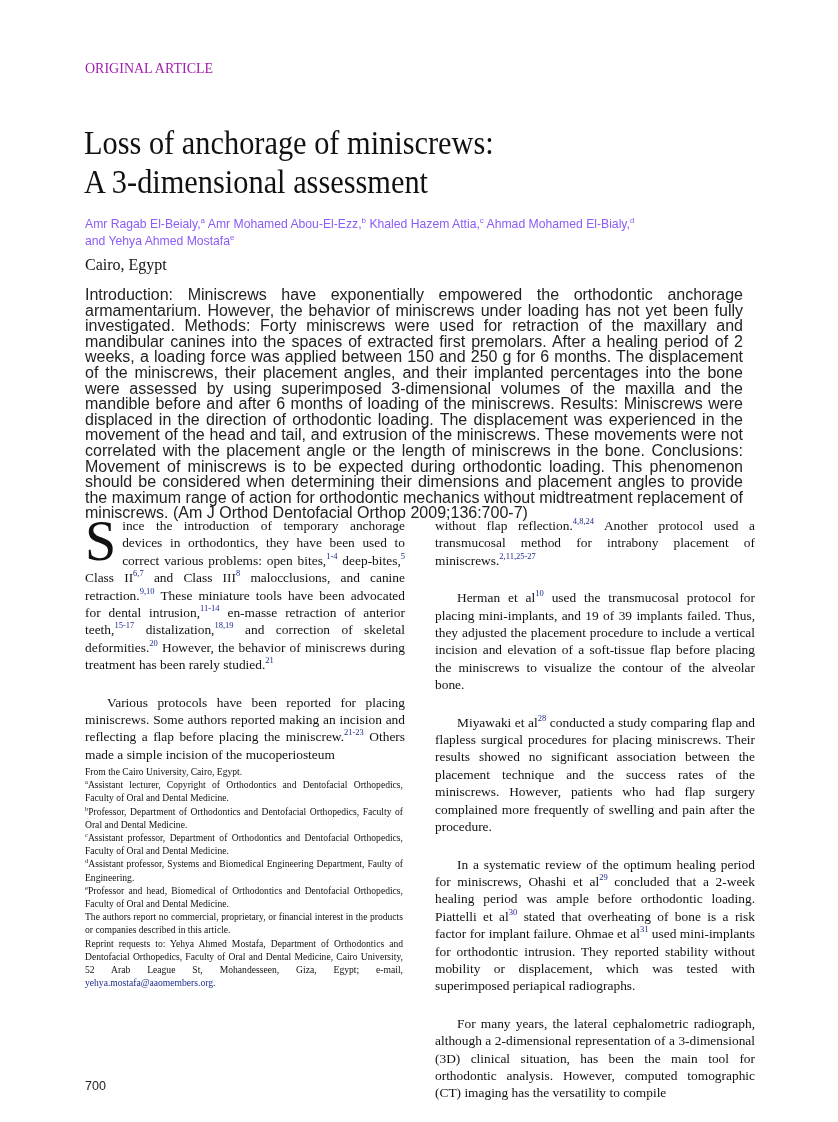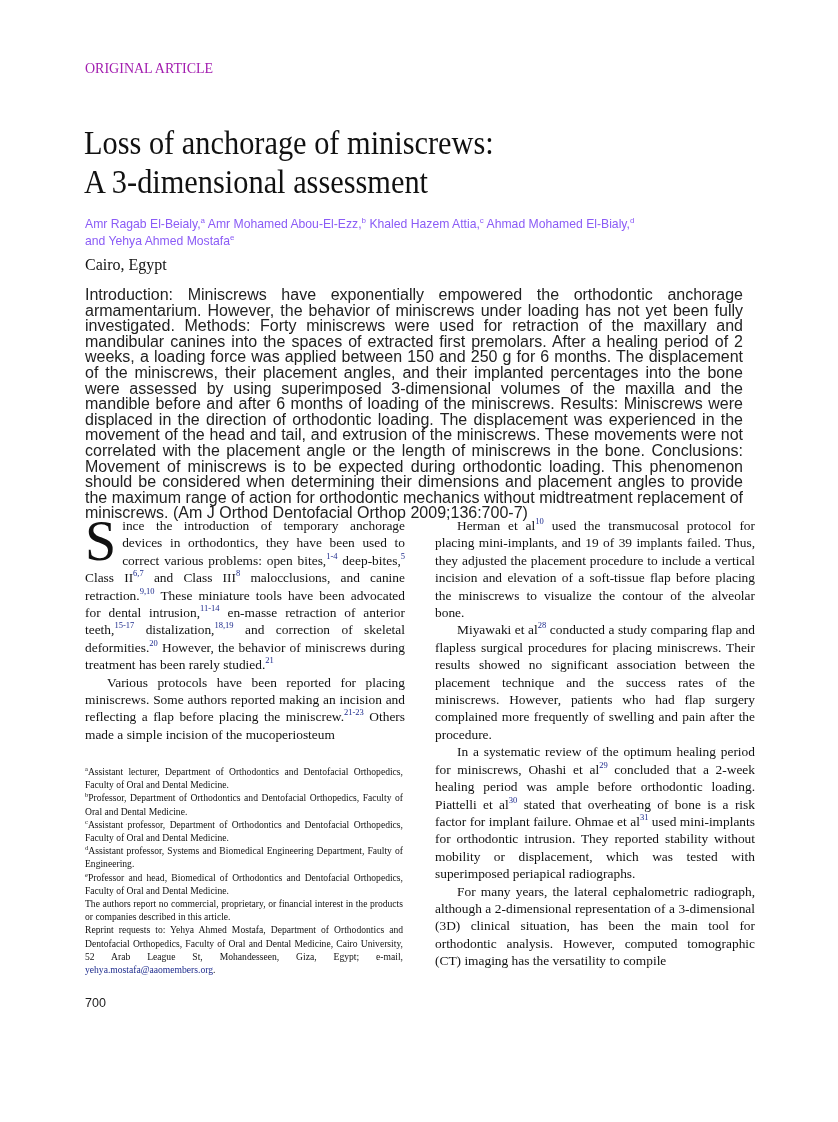--- a/index.html
+++ b/index.html
@@ -30,36 +30,36 @@
     text-align: justify;
   }
   .col {
     position: absolute; top: 517px; width: 320px;
     font-family: "Liberation Serif", serif; font-size: 13.4px; line-height: 17.4px; color: #111;
     text-align: justify;
   }
   .col.left { left: 85px; }
   .col.right { left: 435px; }
   .col p { margin: 0; }
-  .col p.indent { text-indent: 22px; }
+  .col p.indent { text-indent: 22px; margin-top: 20px; }
   sup.ref { color: #1c2a8c; font-size: 8.5px; line-height: 0; vertical-align: 6px; }
   .dropcap {
     float: left; font-family: "Liberation Serif", serif; font-size: 56px; line-height: 44px;
     height: 46px; margin: 2px 6px 0 0; color: #111;
   }
   .footnotes {
     position: absolute; left: 85px; top: 765px; width: 318px;
     font-family: "Liberation Serif", serif; font-size: 9.6px; line-height: 13.2px; color: #111;
     text-align: justify;
   }
   .footnotes p { margin: 0; }
   .footnotes sup { font-size: 6.5px; line-height: 0; vertical-align: 4px; }
   .footnotes .link { color: #1c2a8c; }
   .page-number {
-    position: absolute; left: 85px; top: 996px;
+    position: absolute; left: 85px; top: 1079px;
     font-family: "Liberation Sans", sans-serif; font-size: 12.5px; color: #222;
   }
 </style>
 </head>
 <body>
 
 <div class="page">
 
   <div class="section-label">ORIGINAL ARTICLE</div>
 
@@ -83,30 +83,34 @@
   <div class="col left">
     <p>
       <span class="dropcap">S</span><span>ince the introduction of temporary anchorage devices in orthodontics, they have been used to correct various problems: open bites,</span><sup class="ref">1-4</sup><span> deep-bites,</span><sup class="ref">5</sup><span> Class II</span><sup class="ref">6,7</sup><span> and Class III</span><sup class="ref">8</sup><span> malocclusions, and canine retraction.</span><sup class="ref">9,10</sup><span> These miniature tools have been advocated for dental intrusion,</span><sup class="ref">11-14</sup><span> en-masse retraction of anterior teeth,</span><sup class="ref">15-17</sup><span> distalization,</span><sup class="ref">18,19</sup><span> and correction of skeletal deformities.</span><sup class="ref">20</sup><span> However, the behavior of miniscrews during treatment has been rarely studied.</span><sup class="ref">21</sup>
     </p>
     <p class="indent">
       <span>Various protocols have been reported for placing miniscrews. Some authors reported making an incision and reflecting a flap before placing the miniscrew.</span><sup class="ref">21-23</sup><span> Others made a simple incision of the mucoperiosteum</span>
     </p>
   </div>
 
   <div class="footnotes">
-    <p><sup>a</sup><span>Assistant lecturer, Department of Orthodontics and Dentofacial Orthopedics, Faculty of Oral and Dental Medicine.</span></p>
+    <p>From the Cairo University, Cairo, Egypt.</p>
+    <p><sup>a</sup><span>Assistant lecturer, Copyright of Orthodontics and Dentofacial Orthopedics, Faculty of Oral and Dental Medicine.</span></p>
     <p><sup>b</sup><span>Professor, Department of Orthodontics and Dentofacial Orthopedics, Faculty of Oral and Dental Medicine.</span></p>
     <p><sup>c</sup><span>Assistant professor, Department of Orthodontics and Dentofacial Orthopedics, Faculty of Oral and Dental Medicine.</span></p>
     <p><sup>d</sup><span>Assistant professor, Systems and Biomedical Engineering Department, Faulty of Engineering.</span></p>
     <p><sup>e</sup><span>Professor and head, Biomedical of Orthodontics and Dentofacial Orthopedics, Faculty of Oral and Dental Medicine.</span></p>
     <p>The authors report no commercial, proprietary, or financial interest in the products or companies described in this article.</p>
     <p><span>Reprint requests to: Yehya Ahmed Mostafa, Department of Orthodontics and Dentofacial Orthopedics, Faculty of Oral and Dental Medicine, Cairo University, 52 Arab League St, Mohandesseen, Giza, Egypt; e-mail, </span><span class="link">yehya.mostafa@aaomembers.org</span><span>.</span></p>
   </div>
 
   <div class="col right">
+    <p>
+      <span>without flap reflection.</span><sup class="ref">4,8,24</sup><span> Another protocol used a transmucosal method for intrabony placement of miniscrews.</span><sup class="ref">2,11,25-27</sup>
+    </p>
     <p class="indent">
       <span>Herman et al</span><sup class="ref">10</sup><span> used the transmucosal protocol for placing mini-implants, and 19 of 39 implants failed. Thus, they adjusted the placement procedure to include a vertical incision and elevation of a soft-tissue flap before placing the miniscrews to visualize the contour of the alveolar bone.</span>
     </p>
     <p class="indent">
       <span>Miyawaki et al</span><sup class="ref">28</sup><span> conducted a study comparing flap and flapless surgical procedures for placing miniscrews. Their results showed no significant association between the placement technique and the success rates of the miniscrews. However, patients who had flap surgery complained more frequently of swelling and pain after the procedure.</span>
     </p>
     <p class="indent">
       <span>In a systematic review of the optimum healing period for miniscrews, Ohashi et al</span><sup class="ref">29</sup><span> concluded that a 2-week healing period was ample before orthodontic loading. Piattelli et al</span><sup class="ref">30</sup><span> stated that overheating of bone is a risk factor for implant failure. Ohmae et al</span><sup class="ref">31</sup><span> used mini-implants for orthodontic intrusion. They reported stability without mobility or displacement, which was tested with superimposed periapical radiographs.</span>
     </p>
     <p class="indent">

